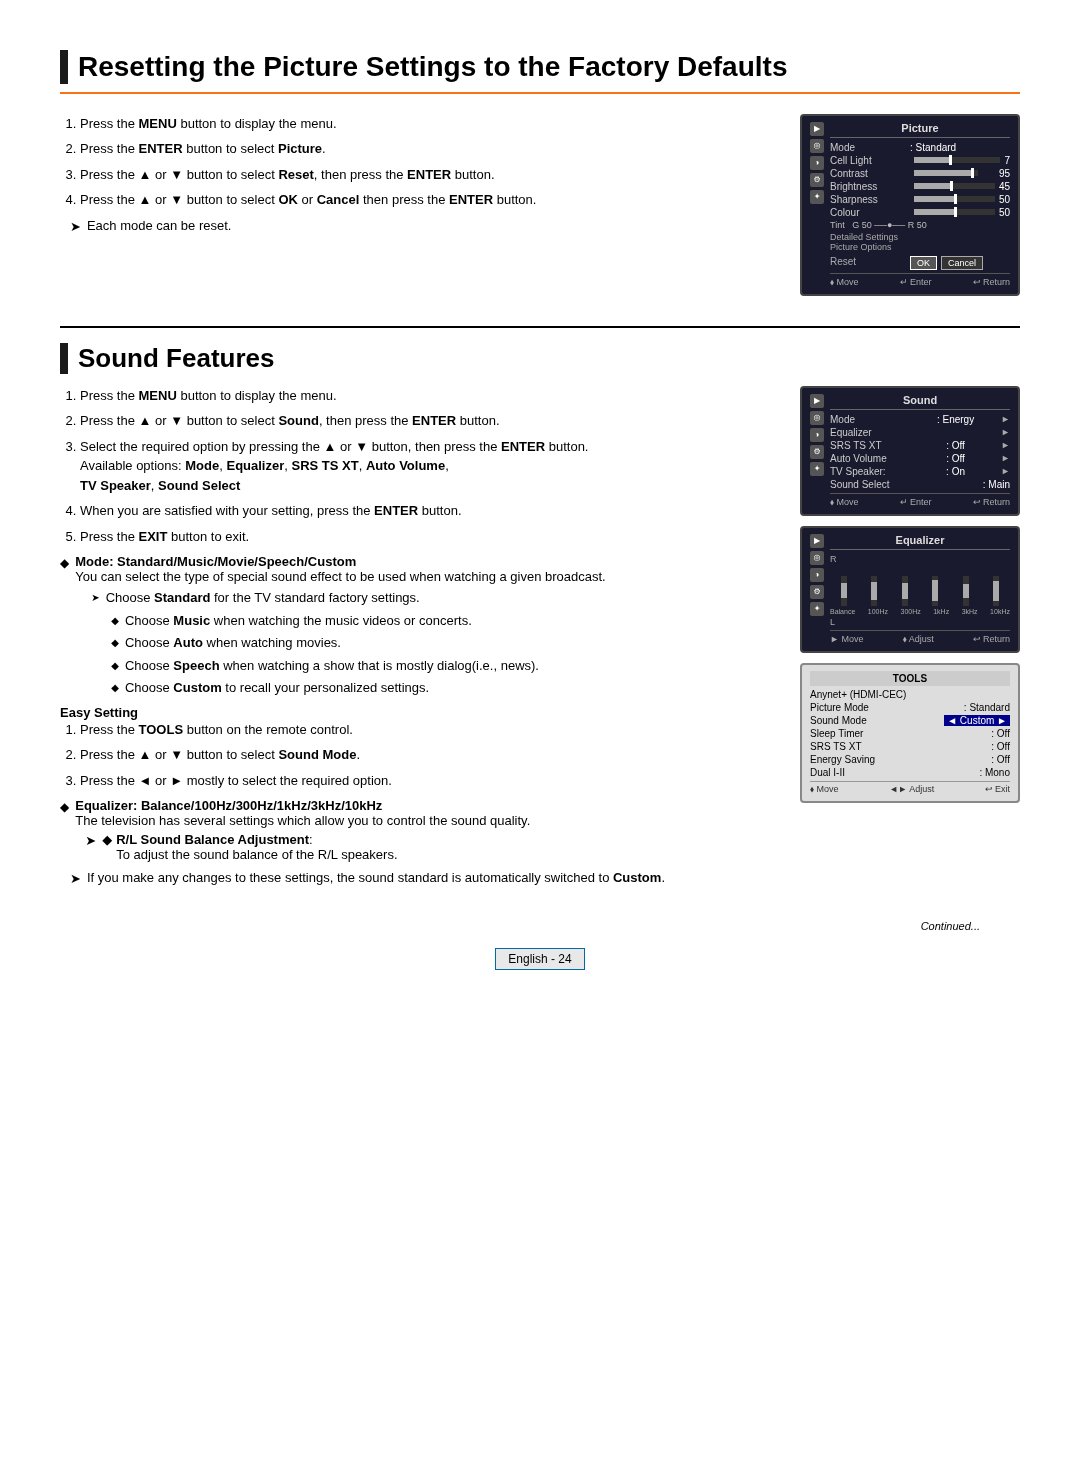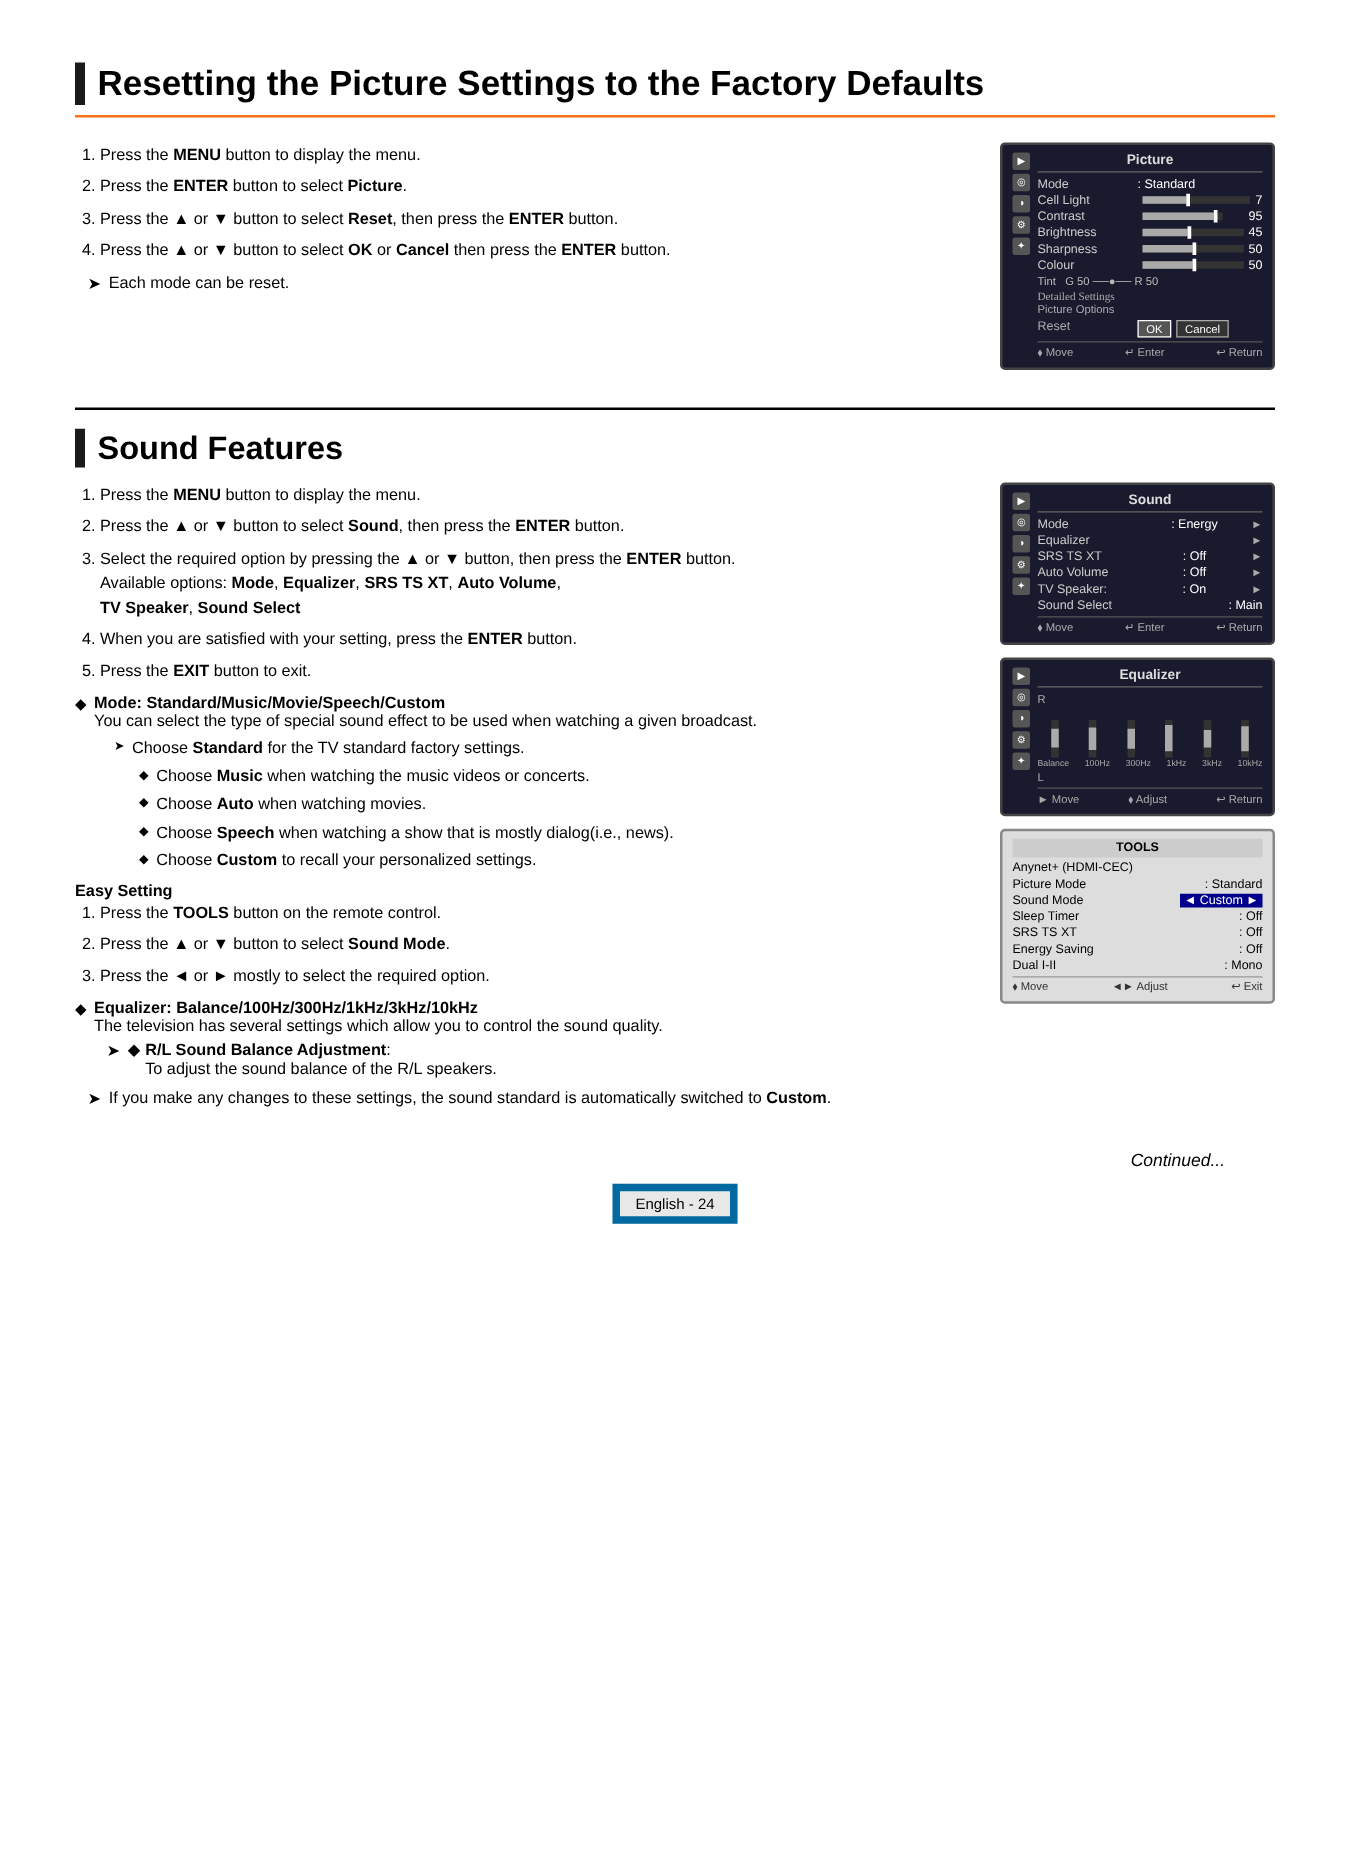--- a/index.html
+++ b/index.html
@@ -284,32 +284,32 @@
 
     .section-divider {
       border: none;
       border-top: 2px solid #000;
       margin: 20px 0 15px 0;
     }
 
     .continued {
       text-align: right;
       font-style: italic;
-      font-size: 14px;
+      font-size: 11px;
       margin-top: 30px;
       margin-right: 40px;
     }
 
     .page-footer {
       text-align: center;
       margin-top: 20px;
       font-size: 12px;
     }
     .page-footer span {
-      border: 6px solid #0369a1;
+      border: 1px solid #0369a1;
       padding: 3px 12px;
       background: #e8e8e8;
     }
   </style>
 </head>
 <body>
 
 <div>
   <div class="section-header page-title-section">
     <div class="section-bar"></div>
@@ -382,21 +382,21 @@
               <span class="tv-label">Colour</span>
               <div class="tv-bar-container">
                 <div class="tv-bar-fill" style="width:50%;"></div>
                 <div class="tv-bar-marker" style="left:50%;"></div>
               </div>
               <span class="tv-value" style="margin-left:4px;">50</span>
             </div>
             <div class="tv-row" style="font-size:9px;color:#bbb;">
               <span>Tint &nbsp; G 50 ──●── R 50</span>
             </div>
-            <div style="font-size:9px;color:#aaa;margin-top:2px;font-family:Liberation Serif, serif;">Detailed Settings</div>
+            <div style="font-size:9px;color:#aaa;margin-top:2px;">Detailed Settings</div>
             <div style="font-size:9px;color:#aaa;">Picture Options</div>
             <div class="tv-row" style="margin-top:2px;">
               <span class="tv-label" style="color:#aaa;">Reset</span>
               <div class="tv-ok-cancel">
                 <span class="tv-ok-btn tv-ok-sel">OK</span>
                 <span class="tv-ok-btn">Cancel</span>
               </div>
             </div>
             <div class="tv-nav-row">
               <span>⬧ Move</span>

